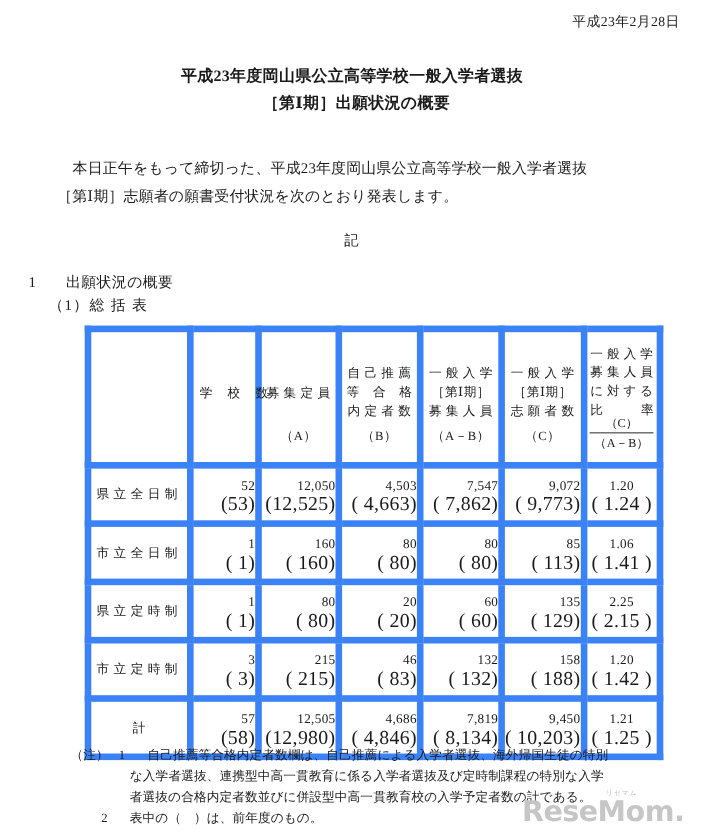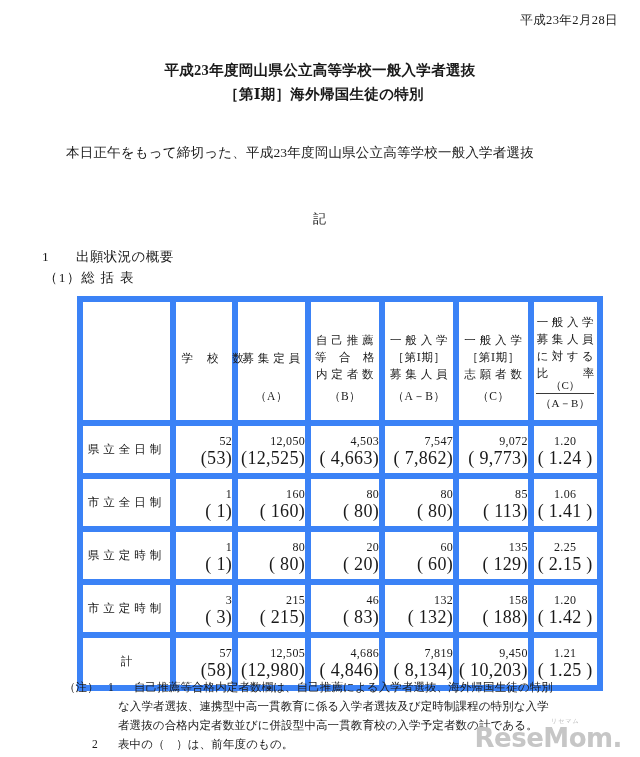--- a/index.html
+++ b/index.html
@@ -72,21 +72,21 @@
     width: 640px;
     text-align: center;
     font-size: 13px;
     letter-spacing: 1px;
   }
 
   
   .sec-h1 {
     position: absolute;
     top: 248px;
-    left: 42px;
+    left: 26px;
     font-size: 13.5px;
     letter-spacing: 0.4px;
     white-space: nowrap;
   }
   .sec-h1 .num { display: inline-block; width: 34px; }
   .sec-h2 {
     position: absolute;
     top: 269px;
     left: 44px;
     font-size: 13.5px;
@@ -285,25 +285,26 @@
 </style>
 </head>
 <body>
 
 <div class="page">
 
   <div class="date-line">平成23年2月28日</div>
 
   <div class="doc-title">
     <span class="line1">平成23年度岡山県公立高等学校一般入学者選抜</span>
-    <span class="line2">［第Ⅰ期］海外帰国生徒の特別</span>
+    <span class="line2">［第Ⅰ期］出願状況の概要</span>
   </div>
 
   <div class="intro">
     <span class="p1">本日正午をもって締切った、平成23年度岡山県公立高等学校一般入学者選抜</span>
+    <span class="p2">［第Ⅰ期］志願者の願書受付状況を次のとおり発表します。</span>
   </div>
 
   <div class="ki">記</div>
 
   <div class="sec-h1">
     <span class="num">1</span><span>出願状況の概要</span>
   </div>
   <div class="sec-h2">（1）総 括 表</div>
 
   <div class="tbl-wrap">

